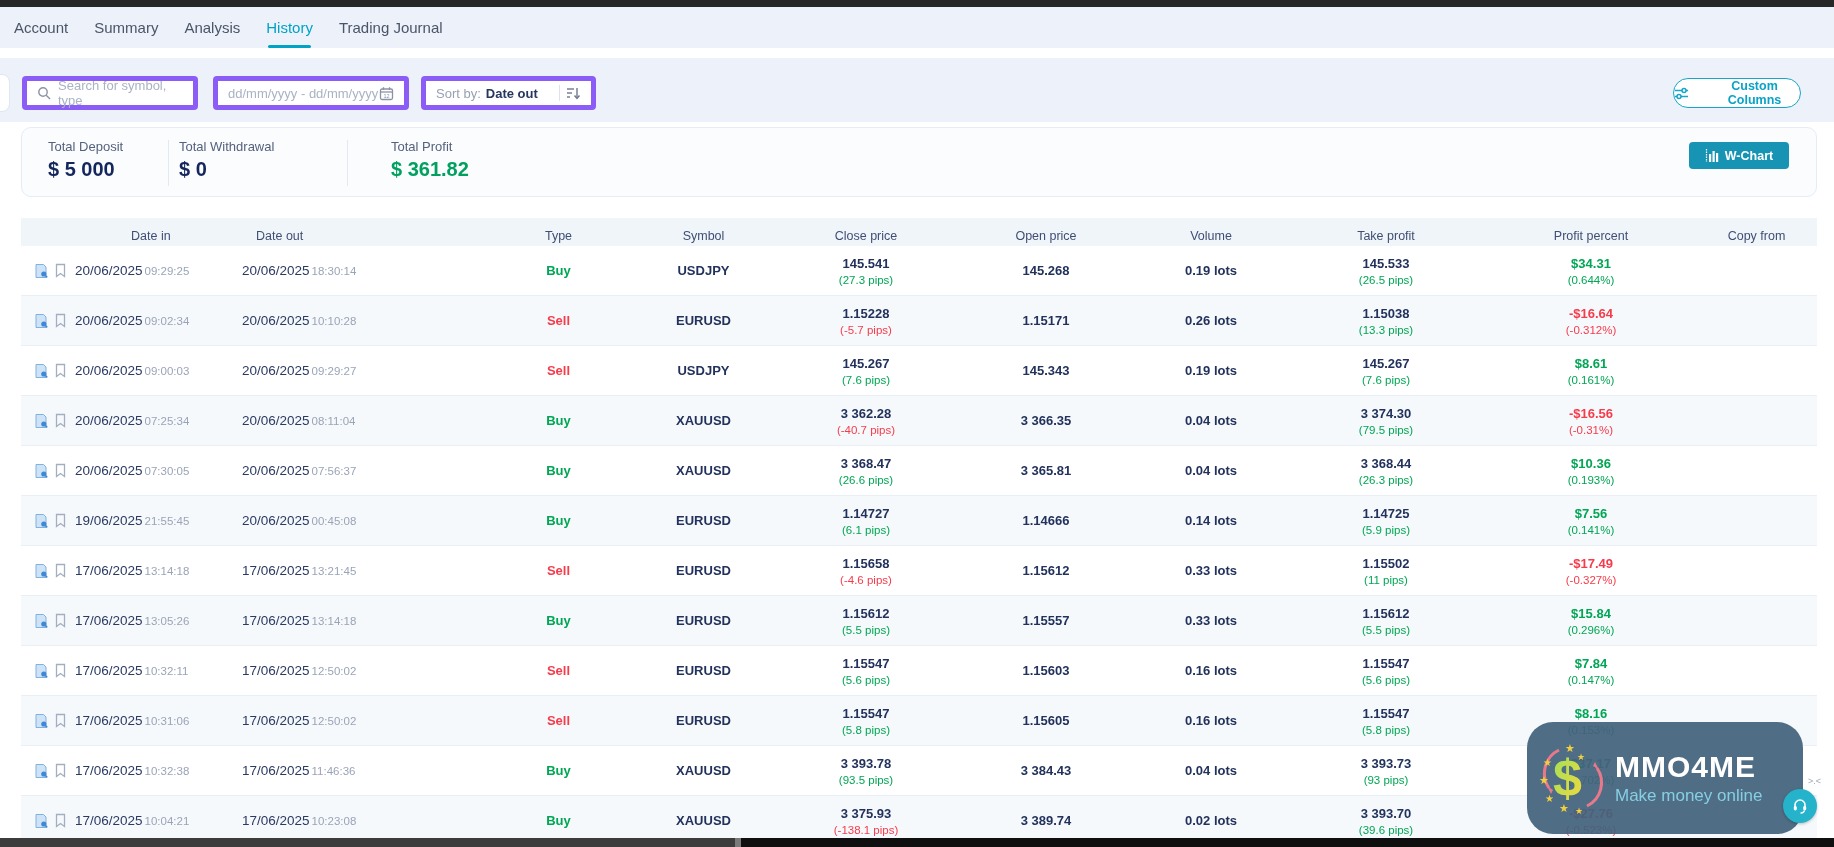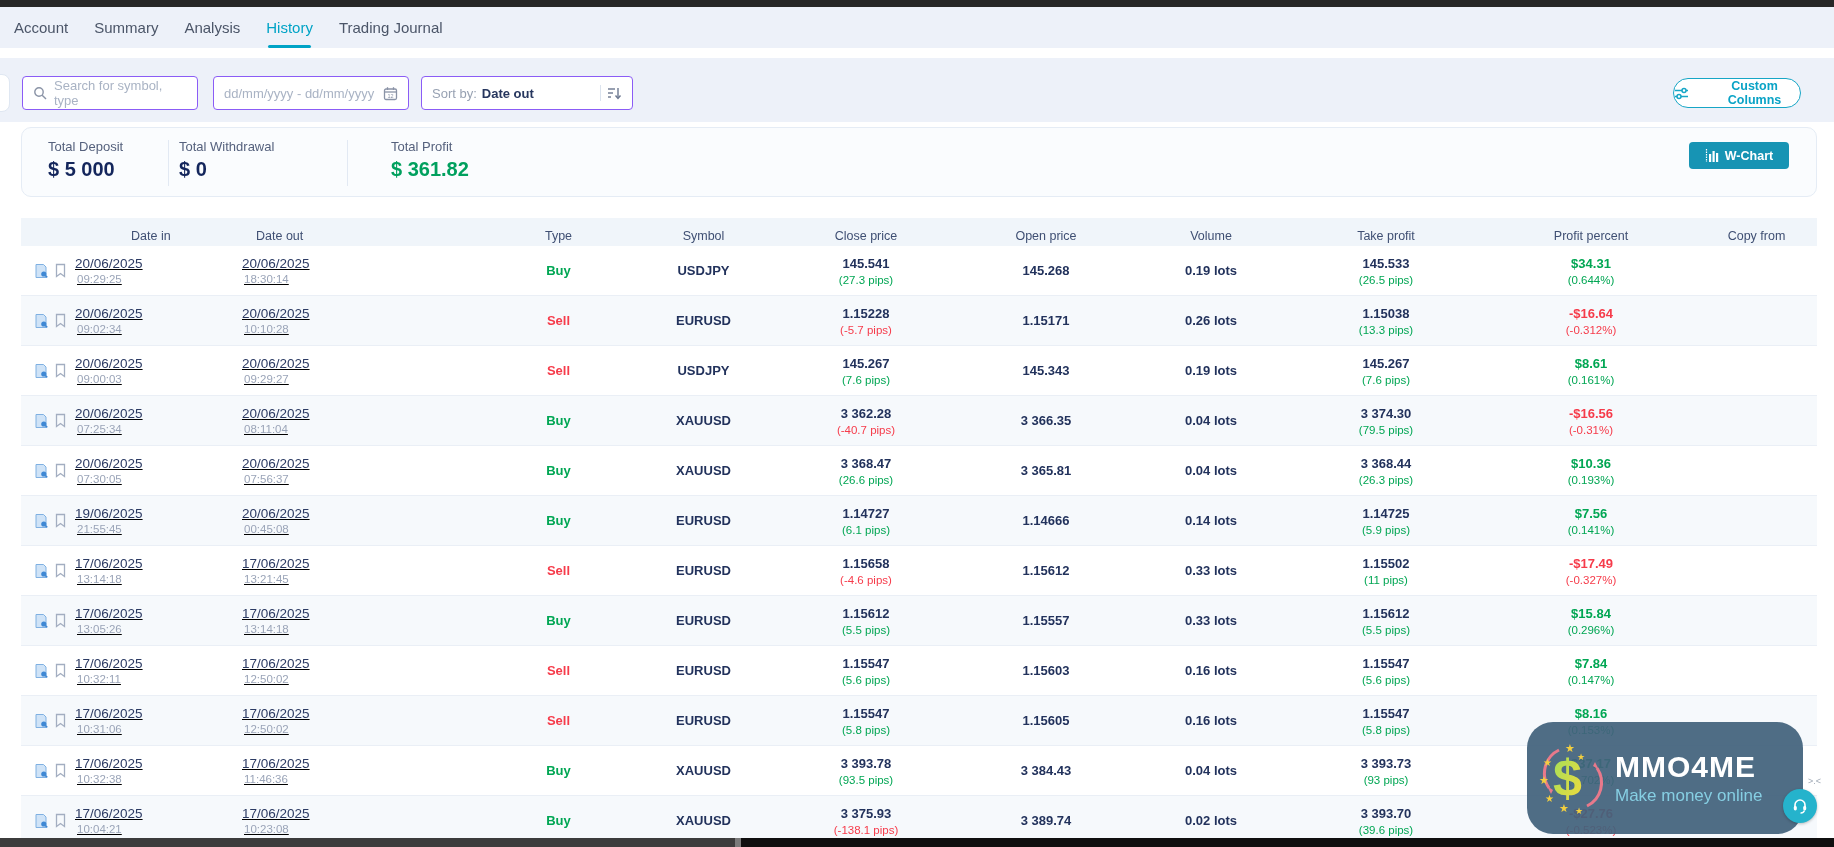--- a/index.html
+++ b/index.html
@@ -19,25 +19,25 @@
   .tab { font-size:15px; color:#4b5568; height:41px; display:flex; align-items:center;
     position:relative; cursor:pointer; }
   .tab.active { color:#00a3c6; }
   .tab.active::after { content:""; position:absolute; left:2px; right:2px; bottom:0;
     height:3px; background:#00a3c6; border-radius:2px; }
 
   
   .filterband { position:absolute; left:0; top:58px; width:1834px; height:64px; background:#edf1f9; }
   .sidenub { position:absolute; left:-10px; top:74px; width:20px; height:38px; background:#ffffff;
     border:1px solid #dfe7f2; border-radius:8px; }
-  .inputbox { position:absolute; top:76px; height:34px; background:#ffffff; border:1px solid #8b5cf6;
+  .inputbox { position:absolute; top:76px; height:34px; background:#ffffff; border:5px solid #8b5cf6;
     border-radius:4px; display:flex; align-items:center; font-size:13px; }
   .search { left:22px; width:176px; padding:0 10px; gap:7px; color:#a9b3c4; }
   .daterange { left:213px; width:196px; padding:0 10px; color:#a9b3c4; justify-content:space-between; }
-  .sortbox { left:421px; width:212px; padding:0 10px; gap:5px; }
+  .sortbox { left:421px; width:175px; padding:0 10px; gap:5px; }
   .sort-label { color:#97a1b2; }
   .sort-value { color:#26365e; font-weight:700; }
   .sort-right { margin-left:auto; display:flex; align-items:center; gap:6px; }
   .vdiv { width:1px; height:16px; background:#dbe3ee; }
   .btn-custom { position:absolute; left:1673px; top:78px; width:128px; height:30px;
     border:1.5px solid #17a6c6; border-radius:15px; background:#ffffff; color:#0aa3c6;
     font-size:12.5px; font-weight:700; display:flex; align-items:center; justify-content:center;
     gap:20px; cursor:pointer; }
 
   
@@ -60,21 +60,21 @@
   .th.al { justify-content:flex-start; }
   .th.h-datein { padding-left:110px; }
   .th.h-dateout { padding-left:20px; }
   .tbody { position:absolute; left:21px; top:246px; width:1796px; }
   .tr { height:50px; border-bottom:1px solid #eaeff6; background:#ffffff; }
   .tr:nth-child(even) { background:#f6f9fc; }
   .td { display:flex; flex-direction:column; align-items:center; justify-content:center; }
   .td.datein { flex-direction:row; justify-content:flex-start; padding-left:12px; gap:8px; }
   .td.dateout { align-items:flex-start; padding-left:6px; }
   .rowicons { display:flex; align-items:center; gap:5px; }
-  .dstack { display:flex; flex-direction:column;text-decoration:underline; }
+  .dstack { display:flex; flex-direction:row; }
   .d { font-size:13.5px; color:#2b3a63; }
   .t { font-size:11.5px; color:#9aa4b8; margin-top:2px; padding-left:2px; }
   .typ { font-size:13px; font-weight:700;text-align:right; }
   .sym { font-size:13px; font-weight:700; color:#22325c; }
   .v { font-size:13px; font-weight:700; color:#22325c; }
   .pips { font-size:11.5px; margin-top:3px; }
   .green { color:#00a653; }
   .red { color:#f63b4a; }
   .v.green { color:#00a653; } .v.red { color:#f63b4a; }
 

